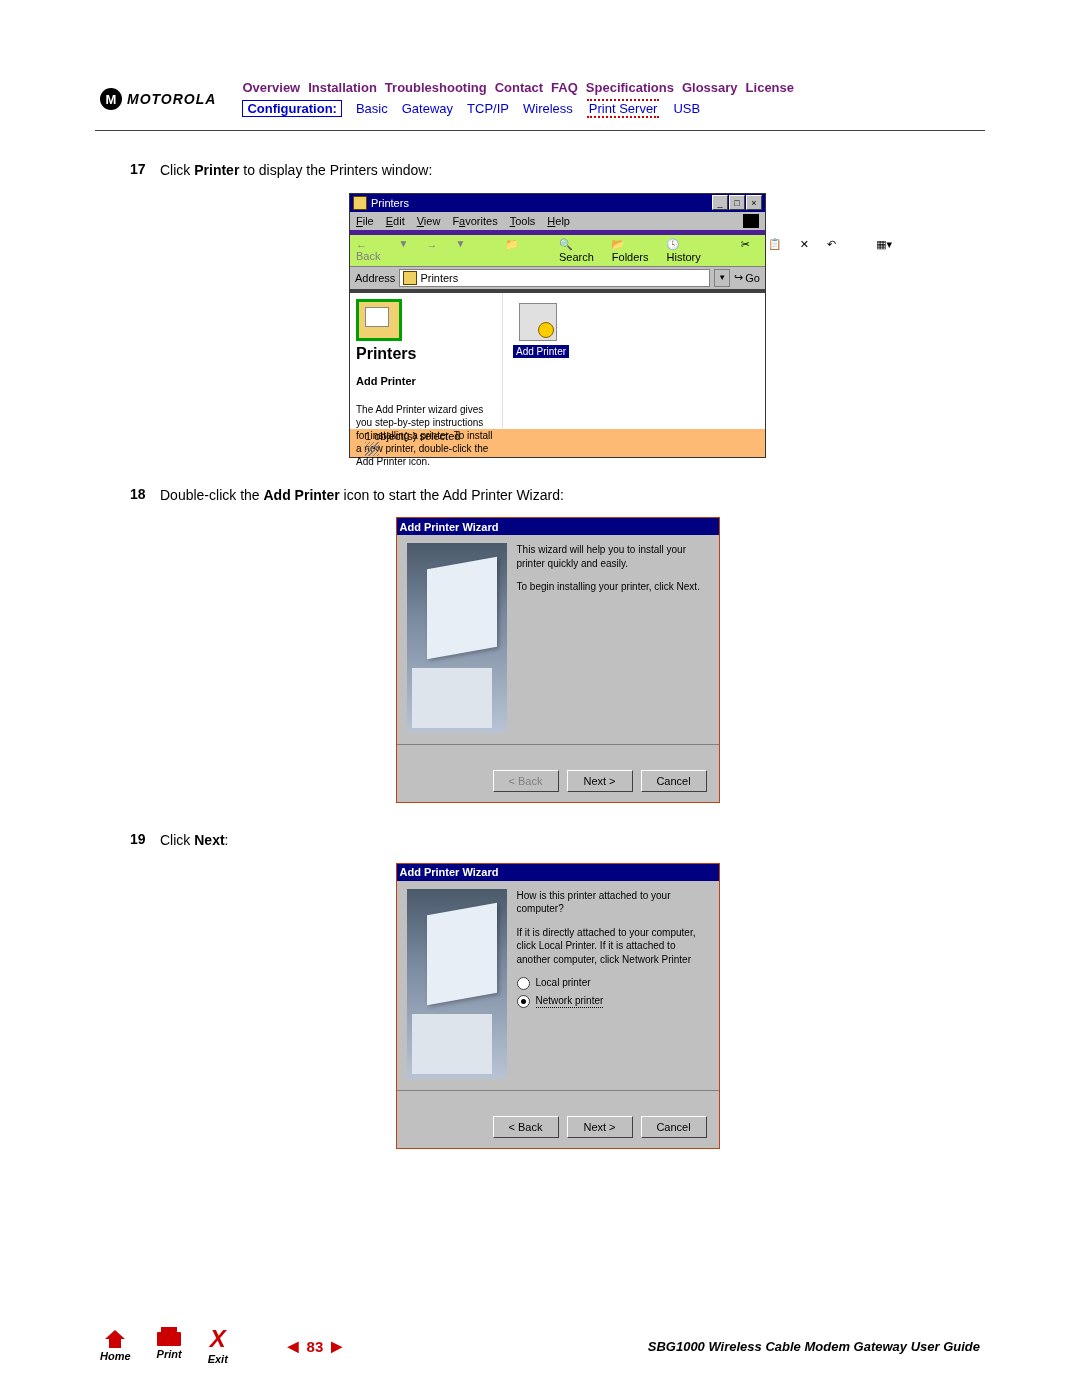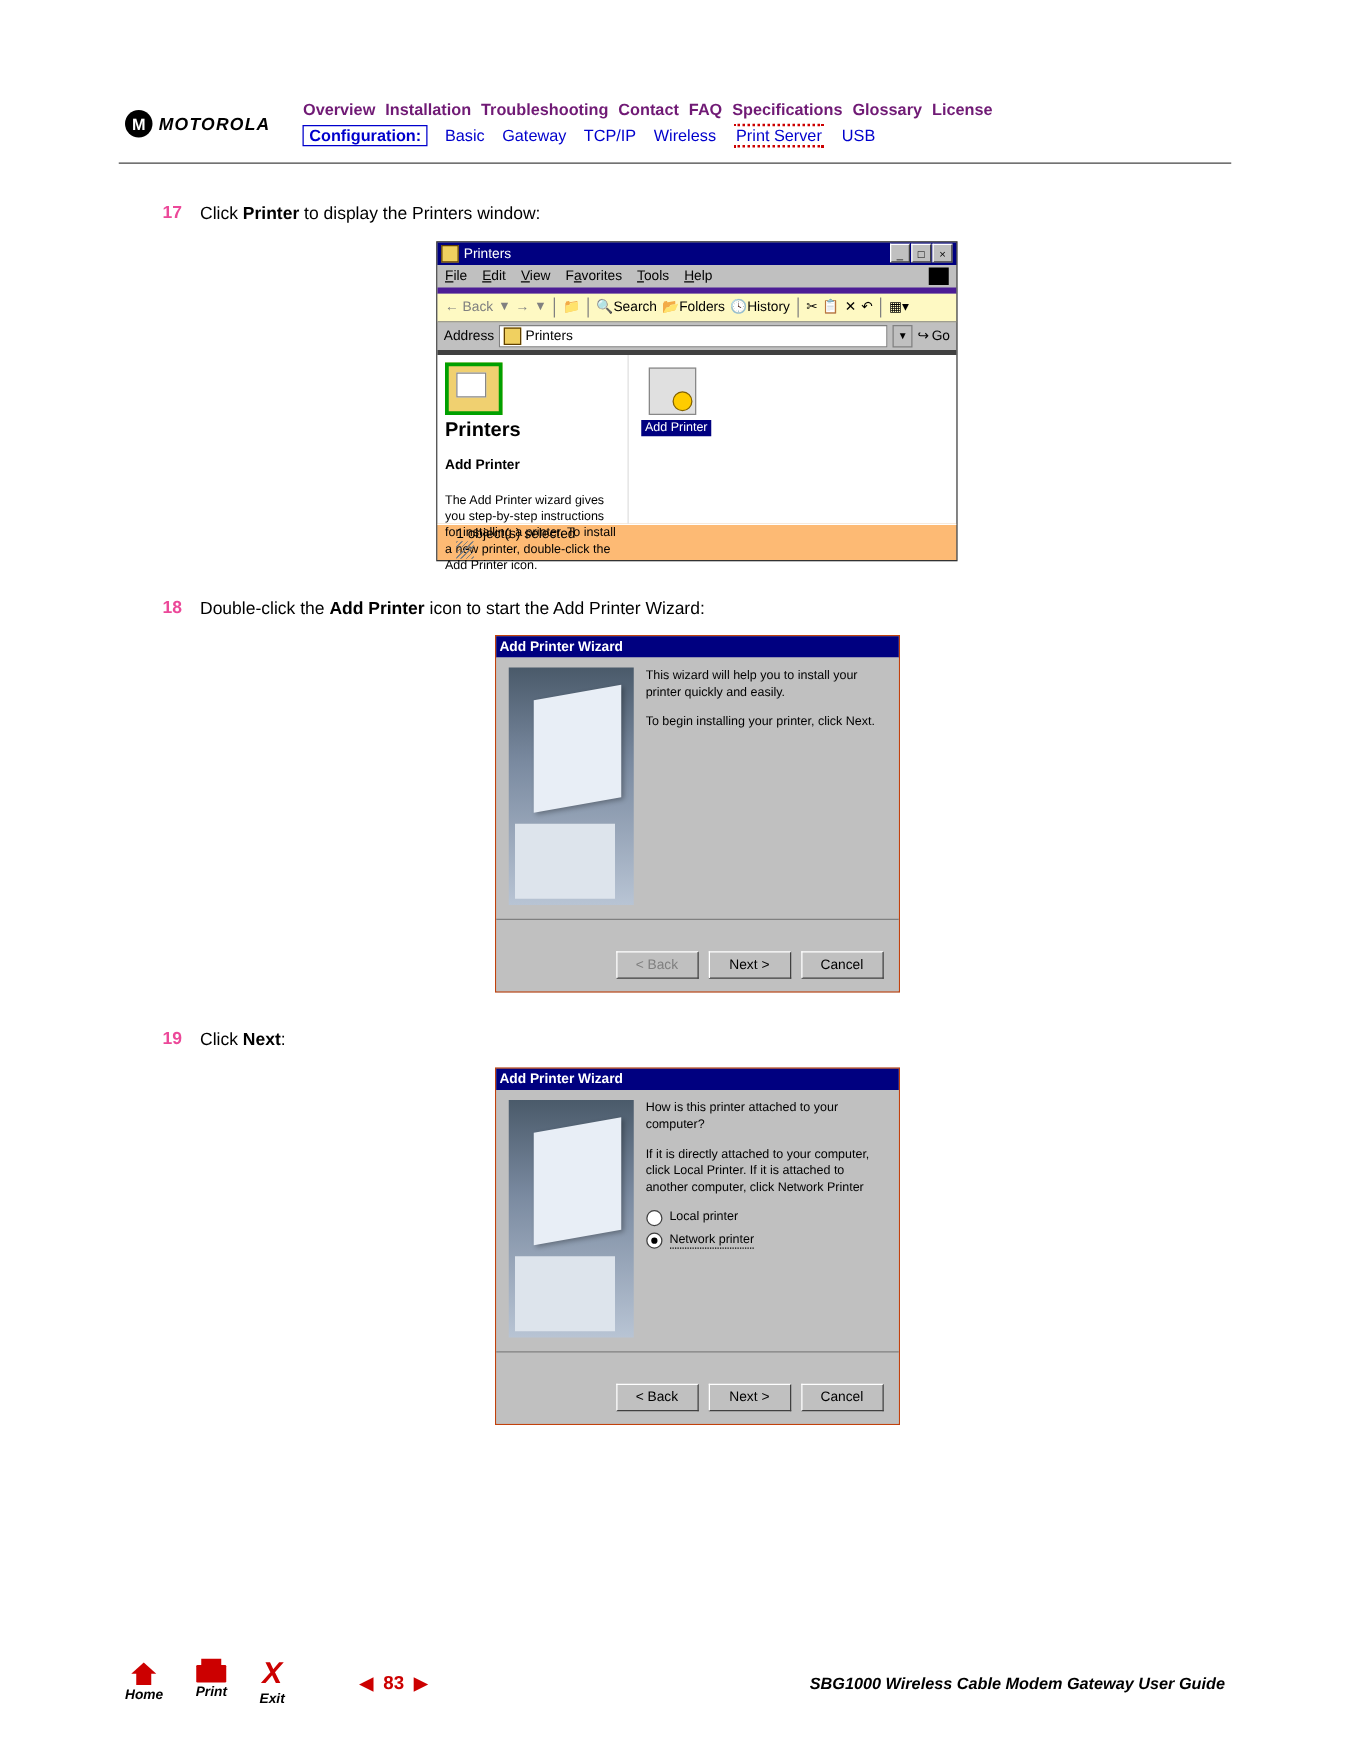--- a/index.html
+++ b/index.html
@@ -97,21 +97,21 @@
     font-size: 14px;
     color: #000;
   }
   .step {
     display: flex;
     margin-bottom: 12px;
   }
   .step-num {
     width: 30px;
     font-weight: bold;
-    color: #ec4899;
+    color: #000000;
     font-size: 14px;
     flex-shrink: 0;
   }
   .step-text {
     font-size: 14px;
     line-height: 1.4;
   }
   .step-text b { font-weight: bold; }
   .figure-wrap {
     display:flex;
@@ -150,25 +150,25 @@
     gap:12px;
     align-items:center;
     justify-content: space-between;
     border-bottom:5px solid #4c1d95;
   }
   .menubar-items{display:flex;gap:12px;}
   .menubar span { font-size:11px;}
   .menubar .u { text-decoration: underline; text-decoration-skip-ink: none;}
   .win-logo{width:16px;height:14px;background:#000;}
   .toolbar {
-    background:#fef9c3;
+    background:#bef264;
     padding:3px 6px;
     display:flex;
-    align-items:center;
-    gap:4px;
+    align-items:flex-start;
+    gap:18px;
     border-bottom:1px solid #808080;
     font-size:11px;
   }
   .toolbar .disabled { color:#808080;}
   .toolbar .arrow{font-size:10px;}
   .toolbar .sep { width:1px;height:16px;background:#808080;margin:0 2px;}
   .addressbar {
     background:#c0c0c0;
     padding:2px 5px;
     display:flex;

